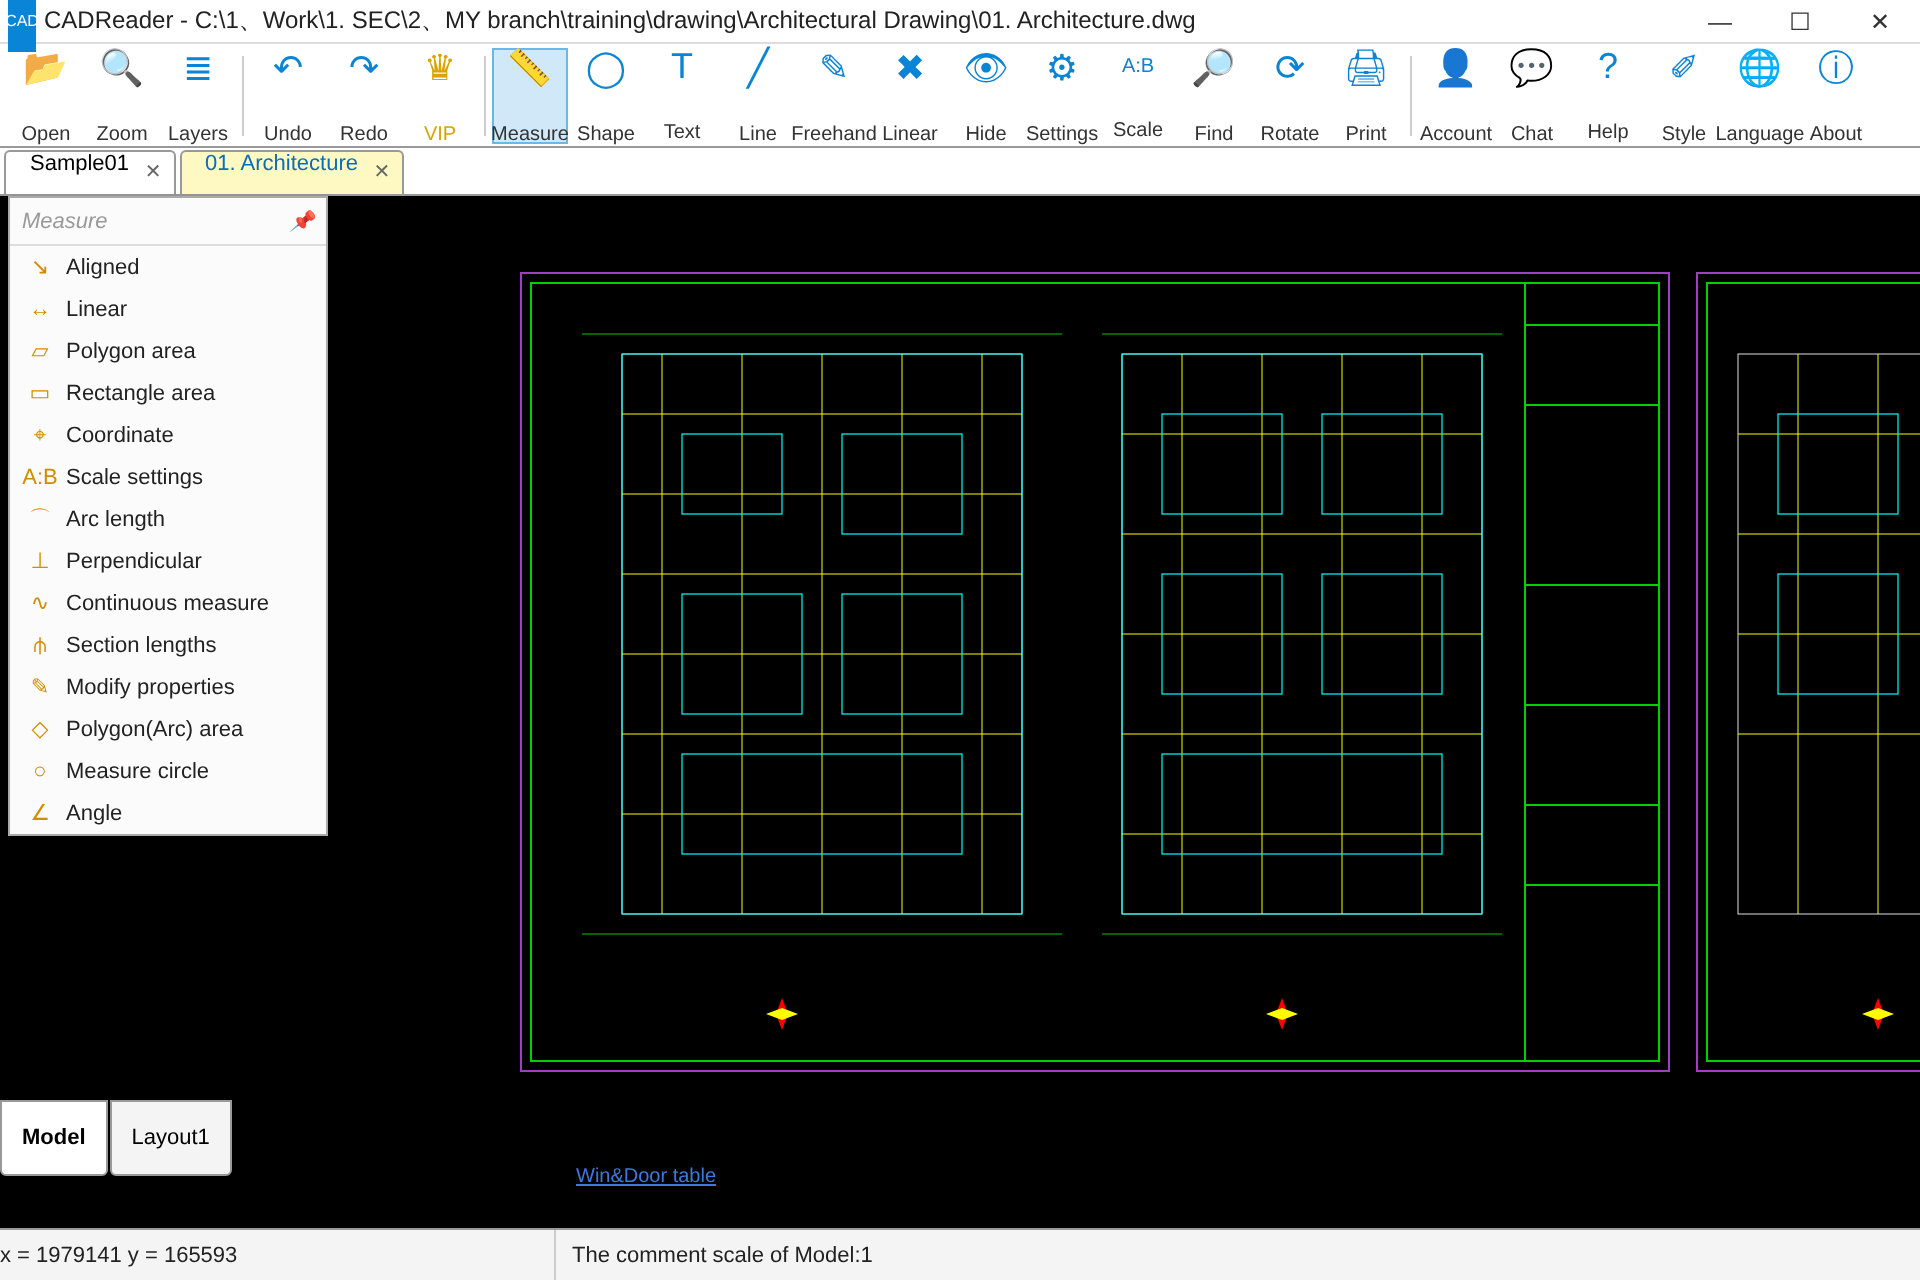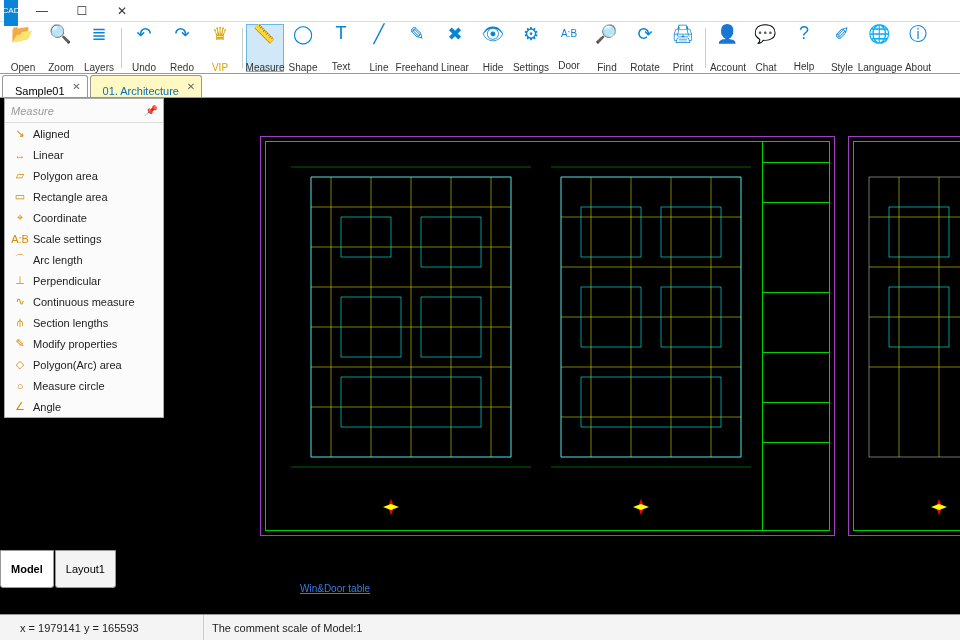--- a/index.html
+++ b/index.html
@@ -8,55 +8,56 @@
 .app-icon{width:14px;height:31px;background:#0a84d6;margin-right:4px;display:flex;align-items:center;justify-content:center;color:#fff;font-size:8px;font-weight:normal}
 .title-text{flex:1;font-size:12px;color:#222}
 .win-btn{width:40px;height:22px;display:flex;align-items:center;justify-content:center;font-size:12px;color:#333}
 .toolbar{height:52px;background:#fff;display:flex;align-items:center;padding:2px 4px;border-bottom:1px solid #999}
 .tb-btn{display:flex;flex-direction:column;align-items:center;justify-content:center;width:38px;height:48px;cursor:pointer;border:1px solid transparent}
 .tb-btn.active{background:#d0e8f8;border-color:#6bb8e8}
 .tb-ico{width:22px;height:22px;display:flex;align-items:center;justify-content:center;color:#0a84d6;font-size:18px}
 .tb-lbl{font-size:10px;color:#333;margin-top:17px;white-space:nowrap}
 .tb-sep{width:1px;height:40px;background:#ccc;margin:0 3px}
 .tabstrip{height:24px;background:#fff;display:flex;align-items:flex-end;border-bottom:1px solid #999;padding-left:2px}
-.tab{height:22px;padding:0 22px 0 12px;display:flex;align-items:flex-end;background:#fff;border:1px solid #999;border-bottom:none;border-top-left-radius:3px;border-top-right-radius:3px;margin-right:2px;position:relative;cursor:pointer}
+.tab{height:22px;padding:0 22px 0 12px;display:flex;align-items:flex-start;background:#fff;border:1px solid #999;border-bottom:none;border-top-left-radius:3px;border-top-right-radius:3px;margin-right:2px;position:relative;cursor:pointer}
 .tab.active{background:#fef9c3;font-weight:normal;color:#0a6db8}
 .tab-close{position:absolute;right:4px;top:4px;width:12px;height:12px;display:flex;align-items:center;justify-content:center;font-size:10px;color:#666}
 .work{position:relative;height:516px;display:flex}
 .canvas{flex:1;background:#000;position:relative;overflow:hidden}
 .panel{position:absolute;left:4px;top:0;width:160px;background:#fbfbfb;border:1px solid #aaa;box-shadow:1px 1px 3px rgba(0,0,0,0.2)}
 .panel-hdr{height:24px;display:flex;align-items:center;padding:0 6px;color:#999;font-style:italic;border-bottom:1px solid #ddd}
 .panel-hdr .spacer{flex:1}
 .panel-hdr .pin{font-size:10px;color:#666}
 .m-item{height:21px;display:flex;align-items:center;padding:0 6px;cursor:pointer}
 .m-ico{width:18px;height:14px;margin-right:4px;display:flex;align-items:center;justify-content:center;font-size:11px;color:#d68a00}
 .m-lbl{font-size:11px;color:#222}
 .bottom-tabs{position:absolute;left:0;bottom:26px;height:20px;display:flex;align-items:flex-end;background:transparent;z-index:5}
 .btab{height:18px;padding:18px 10px;background:#f4f4f4;border:1px solid #999;border-top-left-radius:0;border-bottom-left-radius:3px;border-bottom-right-radius:3px;display:flex;align-items:center;margin-right:1px;cursor:pointer;font-size:11px}
 .btab.active{background:#fff;font-weight:bold}
 .statusbar{height:26px;background:#f4f4f4;border-top:1px solid #999;display:flex;align-items:center;font-size:11px;color:#222}
-.status-l{width:204px;padding-left:20px;border-right:1px solid #ccc;height:100%;display:flex;align-items:center}
+.status-l{width:278px;padding-left:0;border-right:1px solid #ccc;height:100%;display:flex;align-items:center}
 .status-r{padding-left:8px}
 
 .sheet{position:absolute;border:1px solid #a040c0}
 .sheet .inner{position:absolute;border:1px solid #00d000}
 .plan svg line.cy{stroke:#00ffff;stroke-width:0.6}
 .plan svg line.ye{stroke:#ffff00;stroke-width:0.5}
 .plan svg line.gr{stroke:#00c800;stroke-width:0.5}
 .plan svg rect.cy{fill:none;stroke:#00ffff;stroke-width:0.6}
 .plan svg rect.wt{fill:none;stroke:#e0e0e0;stroke-width:0.5}
 .linktxt{position:absolute;color:#3a7ae0;font-size:10px;text-decoration:underline}
 .titleblk{position:absolute;right:4px;top:4px;bottom:4px;width:68px;border-left:1px solid #00d000}
 .titleblk .row{border-bottom:1px solid #00d000;font-size:5px;color:#00e0e0;padding:1px;line-height:6px;overflow:hidden}
 </style>
 </head>
 <body>
 
 <div class="titlebar">
   <div class="app-icon">CAD</div>
+  <div class="title-text">CADReader - C:\1、Work\1. SEC\2、MY branch\training\drawing\Architectural Drawing\01. Architecture.dwg</div>
   <div class="win-btn">—</div>
   <div class="win-btn">☐</div>
   <div class="win-btn close">✕</div>
 </div>
 
 <div class="toolbar">
   <div class="tb-btn">
       <div class="tb-ico">📂</div>
       <div class="tb-lbl">Open</div>
     </div>
@@ -109,21 +110,21 @@
   <div class="tb-btn">
       <div class="tb-ico">👁</div>
       <div class="tb-lbl">Hide</div>
     </div>
   <div class="tb-btn">
       <div class="tb-ico">⚙</div>
       <div class="tb-lbl">Settings</div>
     </div>
   <div class="tb-btn">
       <div class="tb-ico" style="font-size:10px">A:B</div>
-      <div class="tb-lbl">Door</div>
+      <div class="tb-lbl">Scale</div>
     </div>
   <div class="tb-btn">
       <div class="tb-ico">🔎</div>
       <div class="tb-lbl">Find</div>
     </div>
   <div class="tb-btn">
       <div class="tb-ico">⟳</div>
       <div class="tb-lbl">Rotate</div>
     </div>
   <div class="tb-btn">
@@ -261,21 +262,21 @@
             <rect class="cy" x="100" y="30" width="60" height="50"></rect>
           <rect class="cy" x="20" y="110" width="60" height="60"></rect>
             <rect class="cy" x="100" y="110" width="60" height="60"></rect>
         </g>
         <g transform="translate(90,370)">
             <polygon points="0,-8 3,0 0,8 -3,0" fill="#ff0000"></polygon>
             <polygon points="-8,0 0,3 8,0 0,-3" fill="#ffff00"></polygon>
           </g>
       </svg>
     </div>
-    <div class="linktxt" style="left:300px;bottom:20px">Win&amp;Door table</div>
+    <div class="linktxt" style="left:288px;bottom:20px">Win&amp;Door table</div>
   </div>
 
   <div class="panel">
     <div class="panel-hdr">
       <span>Measure</span>
       <span class="spacer"></span>
       <span class="pin">📌</span>
     </div>
     <div id="measure-list">
         <div class="m-item">

